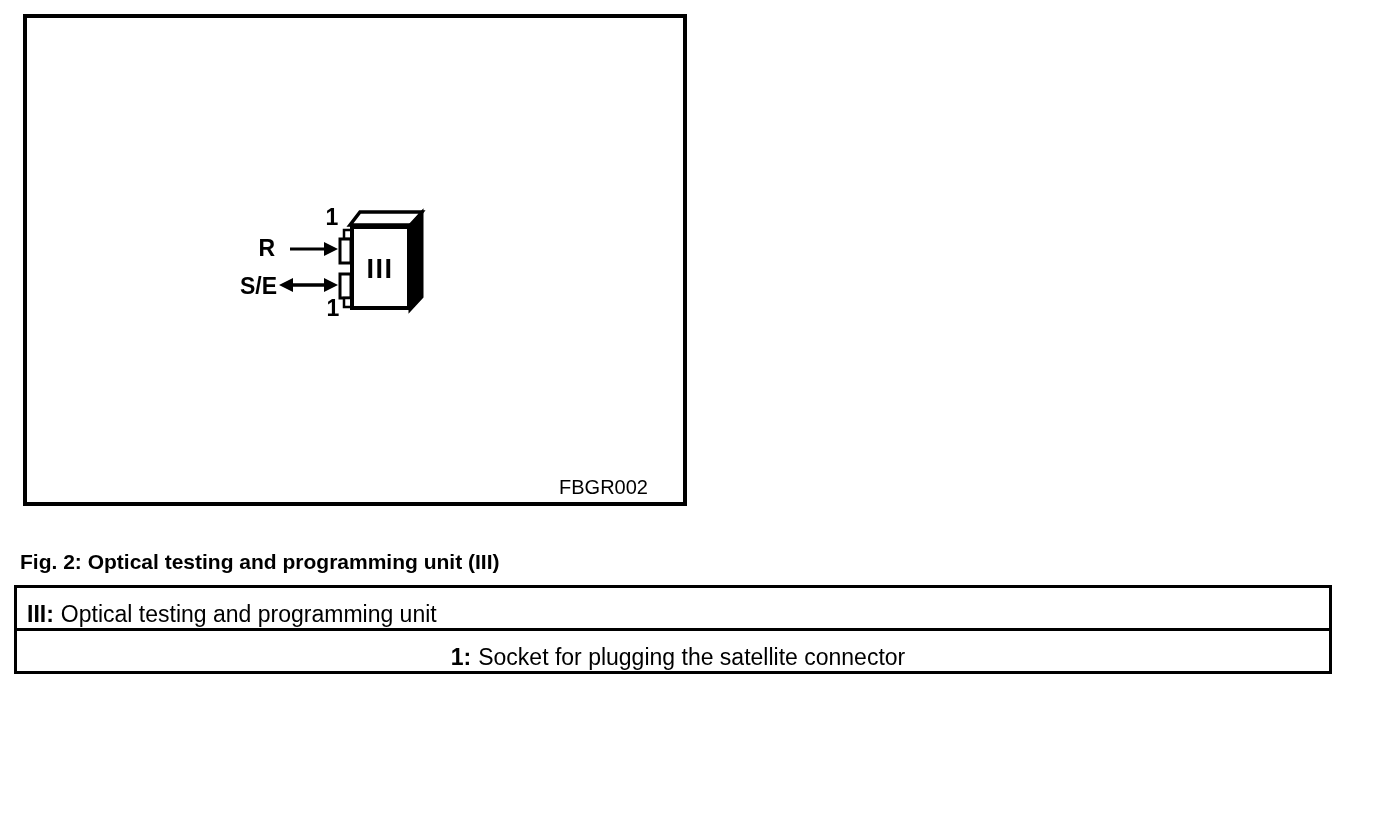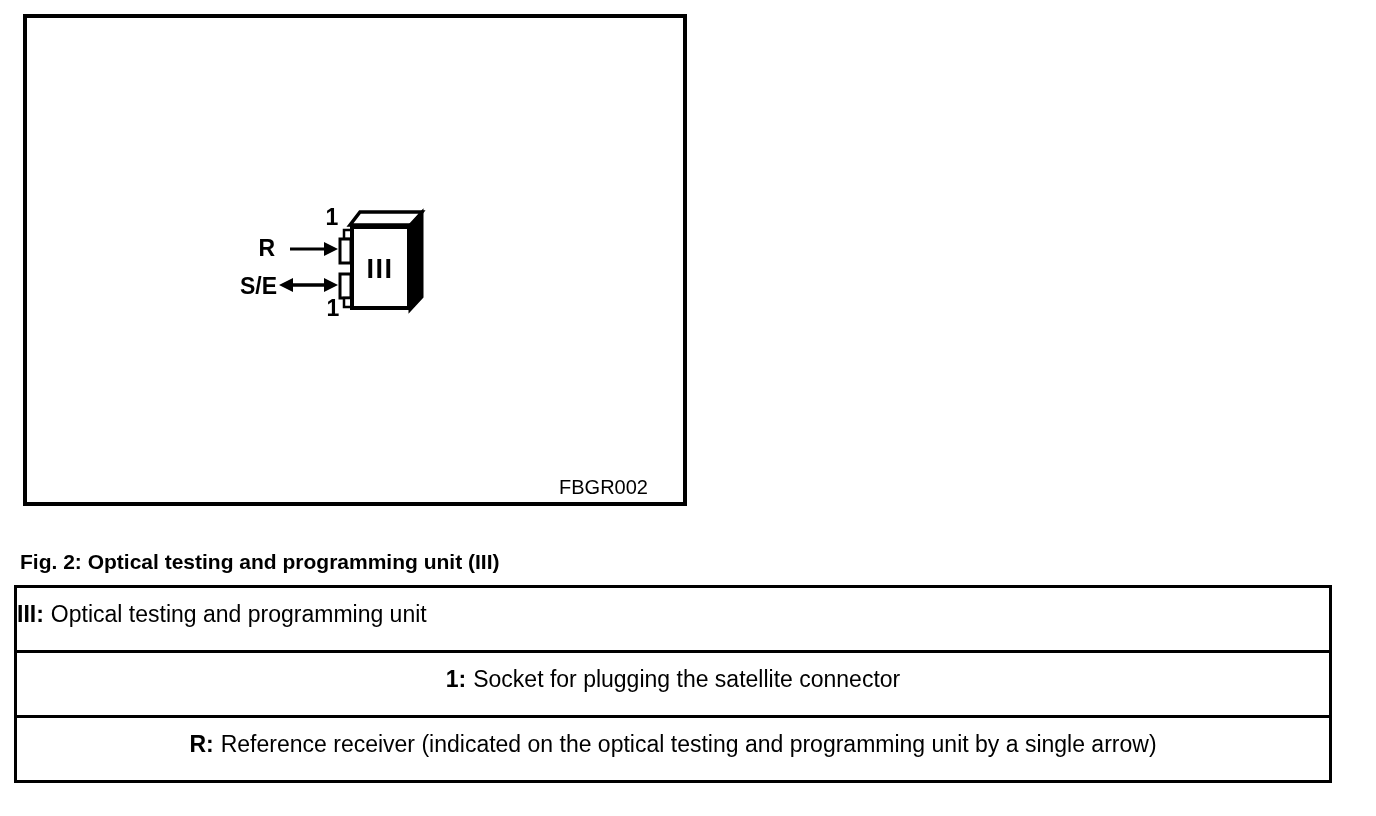--- a/index.html
+++ b/index.html
@@ -55,23 +55,24 @@
   #legend-table {
     position: absolute;
     left: 14px;
     top: 585px;
     width: 1318px;
     box-sizing: border-box;
     border: 3px solid #000000;
     background: #ffffff;
   }
   .trow {
-    height: 62px;
+    height: 40px;
     line-height: 52px;
     font-size: 23px;
+    padding-left: 10px;
     white-space: nowrap;
     overflow: hidden;
   }
   .trow + .trow {
     border-top: 3px solid #000000;
     text-align: center;
   }
   .row-key {
     font-weight: bold;
     margin-right: 7px;
@@ -121,18 +122,15 @@
 
   <div id="caption">Fig. 2: Optical testing and programming unit (III)</div>
 
   <div id="legend-table">
     <div class="trow">
       <span class="row-key">III:</span><span>Optical testing and programming unit</span>
     </div>
     <div class="trow">
       <span class="row-key">1:</span><span>Socket for plugging the satellite connector</span>
     </div>
-    <div class="trow">
-      <span class="row-key">R:</span><span>Reference receiver (indicated on the optical testing and programming unit by a single arrow)</span>
-    </div>
   </div>
 
 </div>
 
 </body></html>

